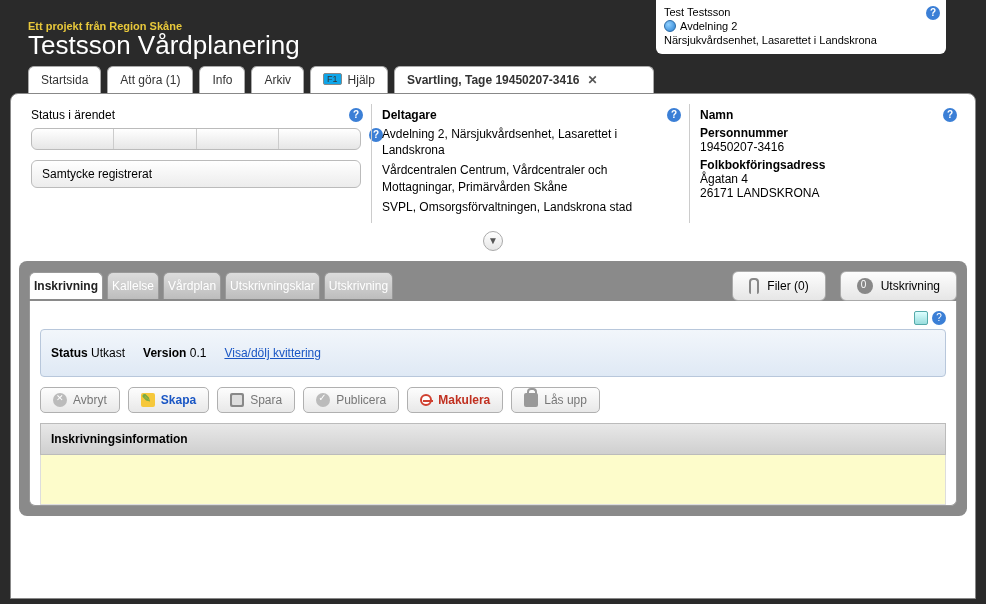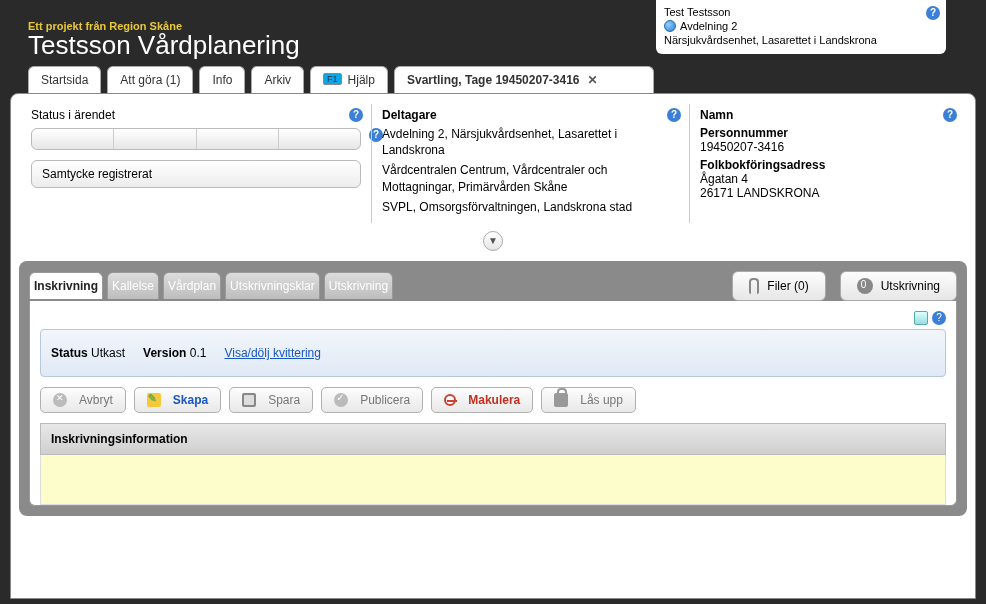--- a/index.html
+++ b/index.html
@@ -185,21 +185,21 @@
     font-size:12px;
   }
   .statusbar a { color:#1a56c4; text-decoration:underline; }
   .btnbar {
     display:flex; gap:8px; padding:10px 0;
   }
   .btn {
     border:1px solid #b0b0b0; border-radius:5px;
     background:linear-gradient(#fdfdfd,#e8e8e8);
     padding:5px 12px;
-    display:flex; align-items:center; gap:12px;
+    display:flex; align-items:center; gap:6px;
     font-size:12px; color:#777; cursor:pointer;
   }
   .btn.primary { color:#1a56c4; font-weight:bold; }
   .btn .bi { width:14px; height:14px; display:inline-block; border-radius:50%; }
   .bi.x { background:#bbb; position:relative; }
   .bi.x::before { content:"✕"; color:#fff; font-size:9px; position:absolute; left:3px; top:0; }
   .bi.pen { background:#f6c83b; border-radius:2px; position:relative; }
   .bi.pen::before { content:"✎"; color:#7a4; font-size:11px; position:absolute; left:1px; top:-1px; }
   .bi.save { background:#888; border-radius:2px; position:relative; }
   .bi.save::before{content:"";position:absolute;inset:2px;background:#ddd;border-radius:1px;}

